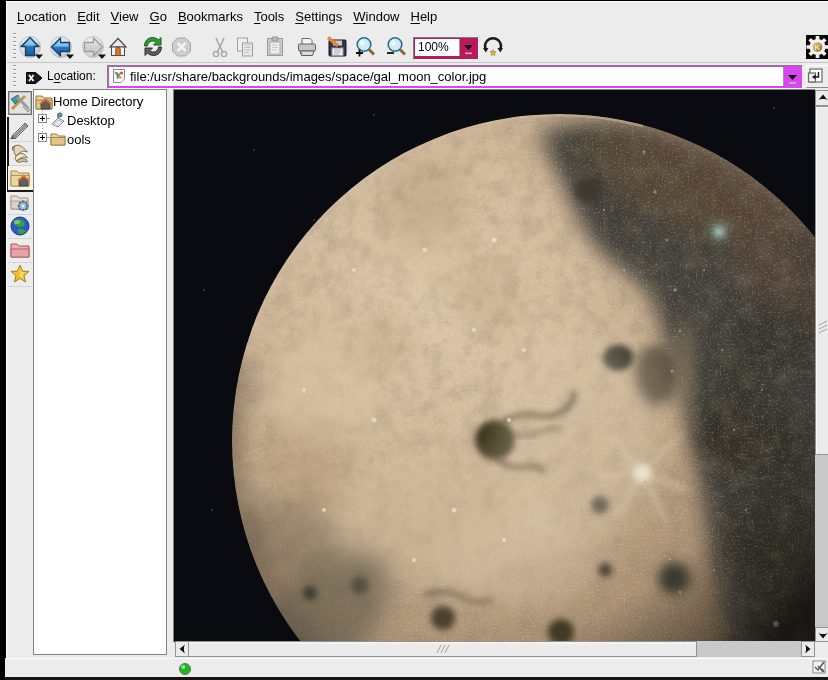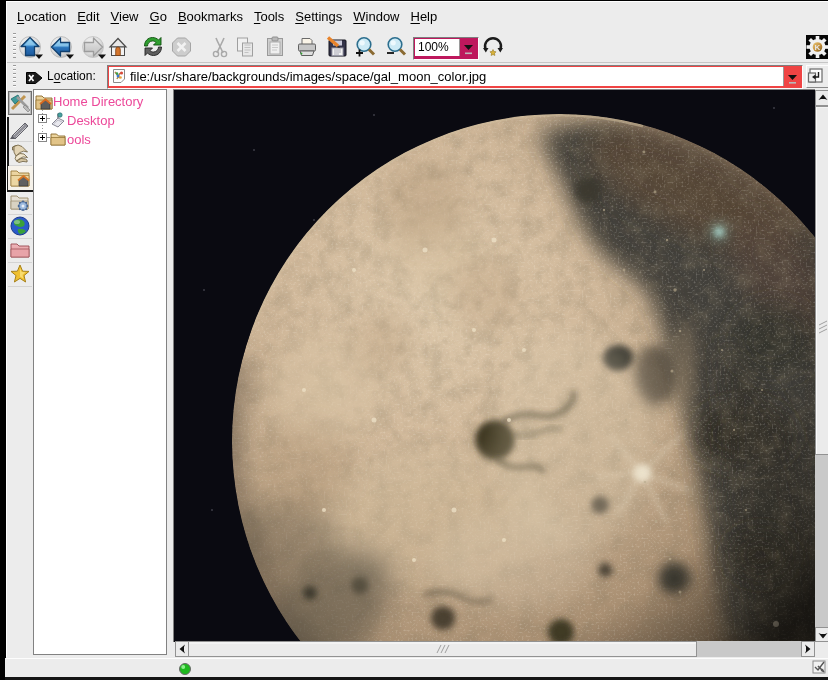--- a/index.html
+++ b/index.html
@@ -3,21 +3,21 @@
 html,body{margin:0;padding:0}
 body{-webkit-font-smoothing:antialiased;width:828px;height:680px;overflow:hidden;font-family:"Liberation Sans",sans-serif;background:#000}
 #w{position:absolute;left:5px;top:0;width:828px;height:680px;background:#ececec;overflow:hidden}
 .ab{position:absolute}
 .hdl{position:absolute;width:4px;background-image:repeating-linear-gradient(to bottom,#9a9a9a 0 1px,#fdfdfd 1px 2px,transparent 2px 4px);background-size:3px 100%;background-repeat:no-repeat}
 .mi{display:inline-block;font-size:13px;color:#000;margin-right:11px}
 u{text-decoration-thickness:1px;text-underline-offset:2px}
 .exp{position:absolute;width:9px;height:9px;background:#fff;border:1px solid #888;box-sizing:border-box}
 .exp:before{content:"";position:absolute;left:1px;top:3px;width:5px;height:1px;background:#000}
 .exp:after{content:"";position:absolute;left:3px;top:1px;width:1px;height:5px;background:#000}
-.trow{position:absolute;font-size:13px;color:#ec4899;white-space:nowrap}
+.trow{position:absolute;font-size:13px;color:#000000;white-space:nowrap}
 </style></head><body>
 <div id="w">
 
 <div class="ab" style="left:0;top:0;width:828px;height:1px;background:#000"></div>
 <div class="ab" style="left:0;top:0;width:1px;height:658px;background:#000"></div>
 <div class="ab" style="left:827px;top:0;width:1px;height:680px;background:#000"></div>
 <div class="ab" style="left:0;top:677px;width:828px;height:3px;background:#151515"></div>
 <div class="ab" style="left:1px;top:1px;width:826px;height:1px;background:#fff"></div>
 <div class="ab" style="left:1px;top:1px;width:1px;height:656px;background:#fff"></div>
 <div class="ab" style="left:825px;top:2px;width:2px;height:675px;background:#f2f2f2"></div>
@@ -193,21 +193,21 @@
 </div>
 </div>
 
 <div class="ab" style="left:2px;top:63px;width:823px;height:26px;background:#ececec">
 <div class="hdl" style="left:6px;top:2px;height:22px"></div>
 <div class="ab" id="clearbtn" style="left:19px;top:7px;width:18px;height:12px"><svg width="17" height="12">
 <path d="M0.5,0.5 L9.5,0.5 L16,6 L9.5,11.5 L0.5,11.5 Z" fill="#1c1c1c" stroke="#000"></path>
 <path d="M3,3 L7.5,9 M7.5,3 L3,9" stroke="#fff" stroke-width="1.7"></path>
 </svg></div>
 <div class="ab" style="left:40px;top:0;height:26px;line-height:26px;font-size:12px">L<u>o</u>cation:</div>
-<div class="ab" style="left:100px;top:2px;width:694px;height:22px;background:#ef4444;border-top:1px solid #7e7e7e;border-left:1px solid #7e7e7e;border-bottom:1px solid #fdfdfd;border-right:1px solid #fdfdfd">
+<div class="ab" style="left:100px;top:2px;width:694px;height:22px;background:#d946ef;border-top:1px solid #7e7e7e;border-left:1px solid #7e7e7e;border-bottom:1px solid #fdfdfd;border-right:1px solid #fdfdfd">
   <div class="ab" style="left:1px;top:1px;width:674px;height:19px;background:#fff;border-right:1px solid #9a9a9a"></div>
   <div class="ab" id="favico" style="left:4px;top:3px;width:14px;height:14px"><svg width="14" height="14">
 <path d="M1.5,0.5 L12.5,0.5 L12.5,10 L9,13.5 L1.5,13.5 Z" fill="#fdfdfd" stroke="#8a8a8a"></path>
 <path d="M3,3 L8,9 M8,4 L5,10" stroke="#b08a4a" stroke-width="1.6"></path>
 <circle cx="9.5" cy="4" r="1.6" fill="#d84a3a"></circle>
             <circle cx="6" cy="7" r="1.4" fill="#3a7ad8"></circle>
 <circle cx="8.5" cy="8.5" r="1.3" fill="#e8a23a"></circle>
             <circle cx="5" cy="4.5" r="1.2" fill="#3aa04a"></circle>
 </svg></div>
   <div class="ab" style="left:22px;top:0;height:20px;line-height:21px;font-size:13px;color:#000;white-space:nowrap">file:/usr/share/backgrounds/images/space/gal_moon_color.jpg</div>

